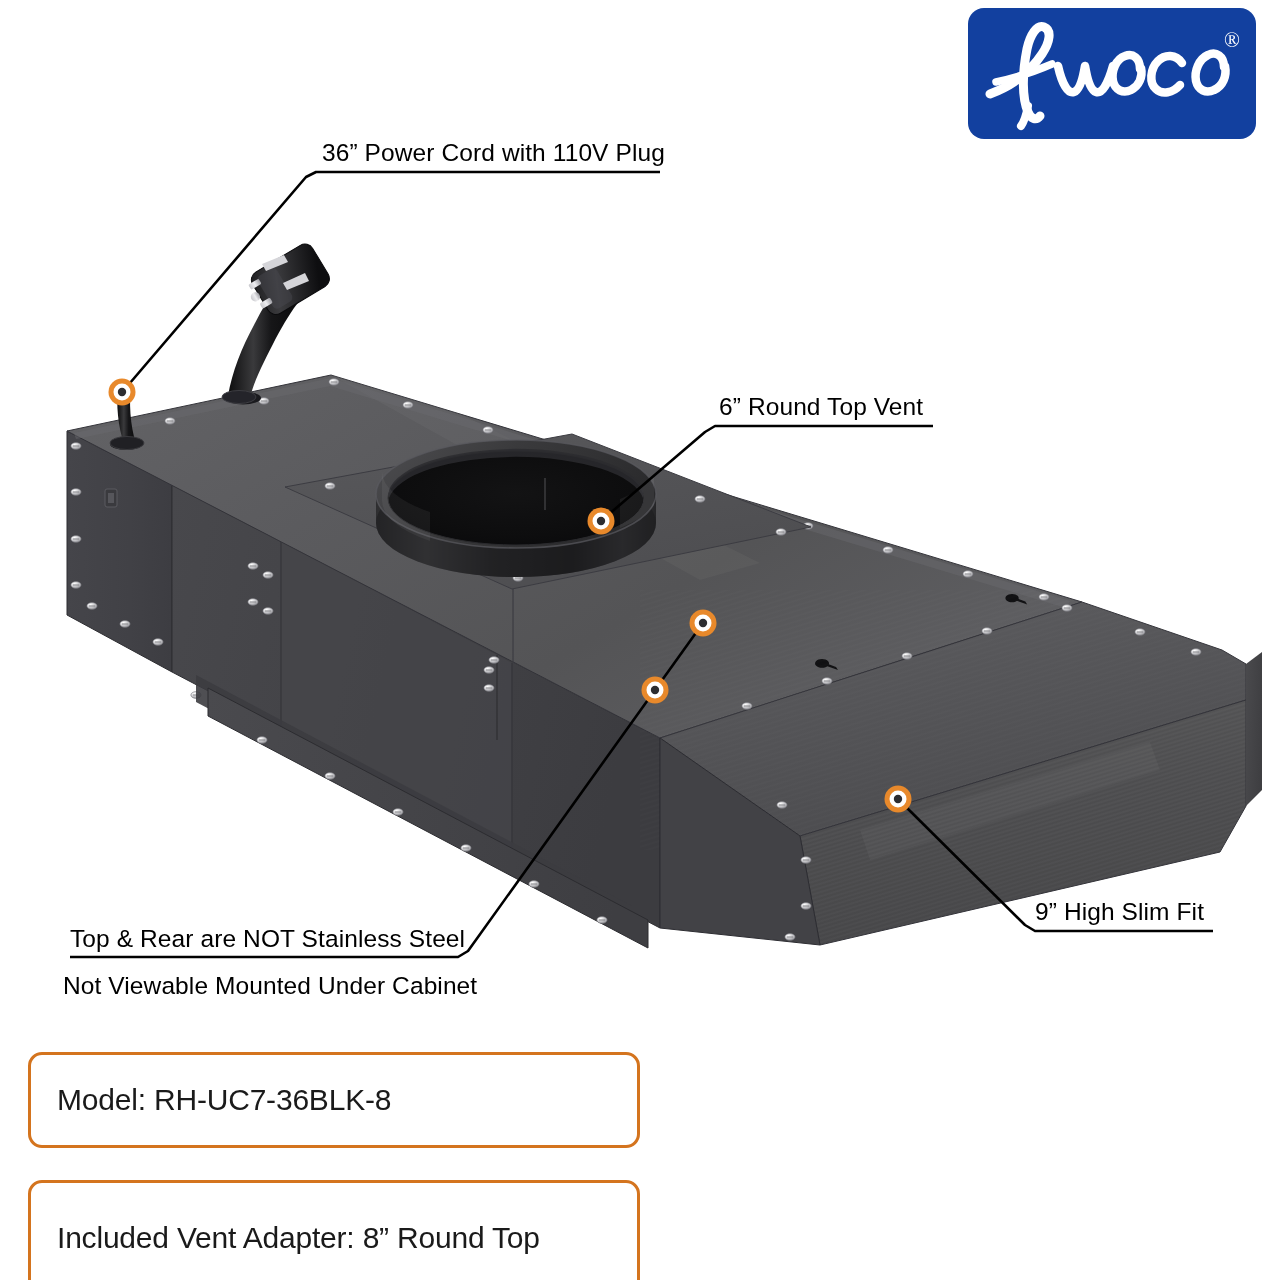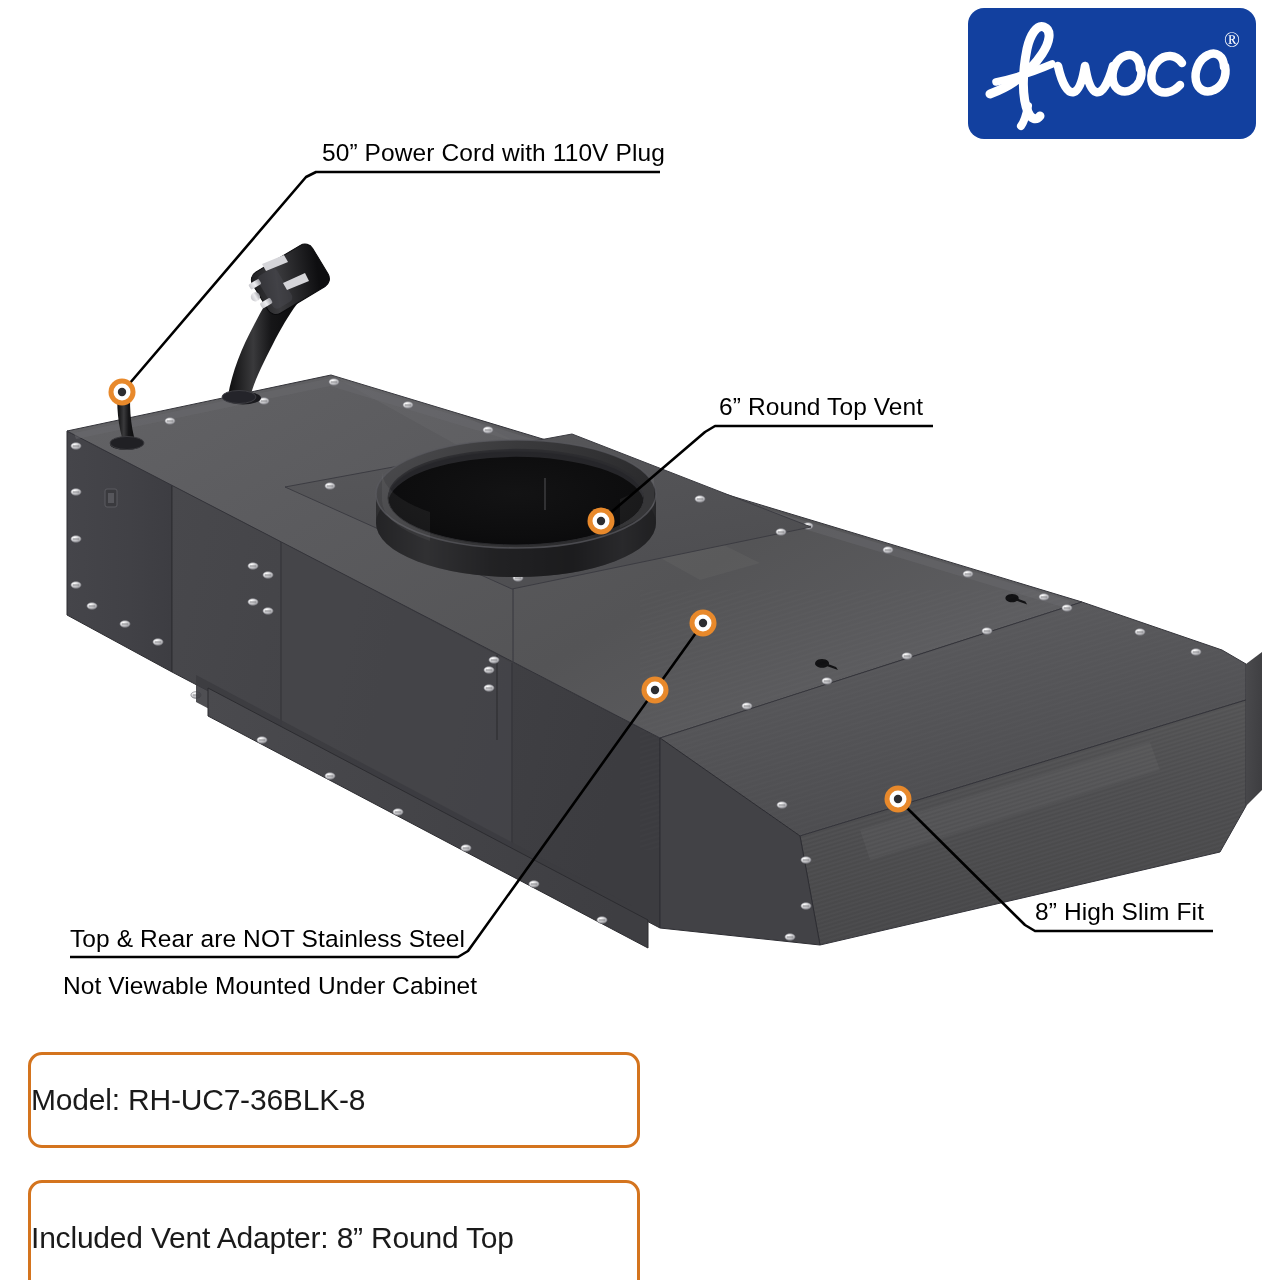--- a/index.html
+++ b/index.html
@@ -60,20 +60,21 @@
   .info-box {
     position: absolute;
     left: 28px;
     width: 612px;
     border: 3px solid #d4741e;
     border-radius: 14px;
     box-sizing: border-box;
     background: #ffffff;
     display: flex;
     align-items: center;
+    padding-left: 26px;
   }
   .info-box-text {
     font-family: "Liberation Sans", sans-serif;
     font-size: 30px;
     color: #1a1a1a;
     letter-spacing: -0.2px;
   }
   #info-box-model   { top: 1052px; height: 96px; }
   #info-box-adapter { top: 1180px; height: 116px; }
 
@@ -424,29 +425,29 @@
       <use href="#marker" x="703" y="623"></use>
       <use href="#marker" x="655" y="690"></use>
     </g>
 
     <g>
       <path d="M1213,931 L1035,931 L1025,925 L898,799" fill="none" stroke="#000000" stroke-width="2.6" stroke-linejoin="round"></path>
       <use href="#marker" x="898" y="799"></use>
     </g>
   </svg>
 
-  <div class="callout-label" id="label-power-cord">50” Power Cord with 110V Plug</div>
+  <div class="callout-label" id="label-power-cord">36” Power Cord with 110V Plug</div>
 
   <div class="callout-label" id="label-round-vent">6” Round Top Vent</div>
 
   <div class="callout-label" id="label-not-ss-2">Not Viewable Mounted Under Cabinet</div>
 
   <div class="callout-label" id="label-not-ss-1">Top &amp; Rear are NOT Stainless Steel</div>
 
-  <div class="callout-label" id="label-slim-fit">8” High Slim Fit</div>
+  <div class="callout-label" id="label-slim-fit">9” High Slim Fit</div>
 
   <div id="logo-badge">
     <svg id="logo-wordmark" viewBox="0 0 288 131">
       <g fill="none" stroke="#ffffff" stroke-linecap="round" stroke-linejoin="round">
 
         <path d="M22,86 C44,78 62,64 74,46 C82,34 84,22 76,19 C69,16 62,27 59,41 C54,66 54,90 60,104 C63,111 68,113 72,108" stroke-width="9"></path>
 
         <path d="M28,74 C46,70 66,64 84,56" stroke-width="7.5"></path>
 
         <path d="M90,58 C94,76 100,86 106,84 C112,82 115,70 117,58 C119,70 122,82 128,84 C134,86 140,76 145,58" stroke-width="8.5"></path>

